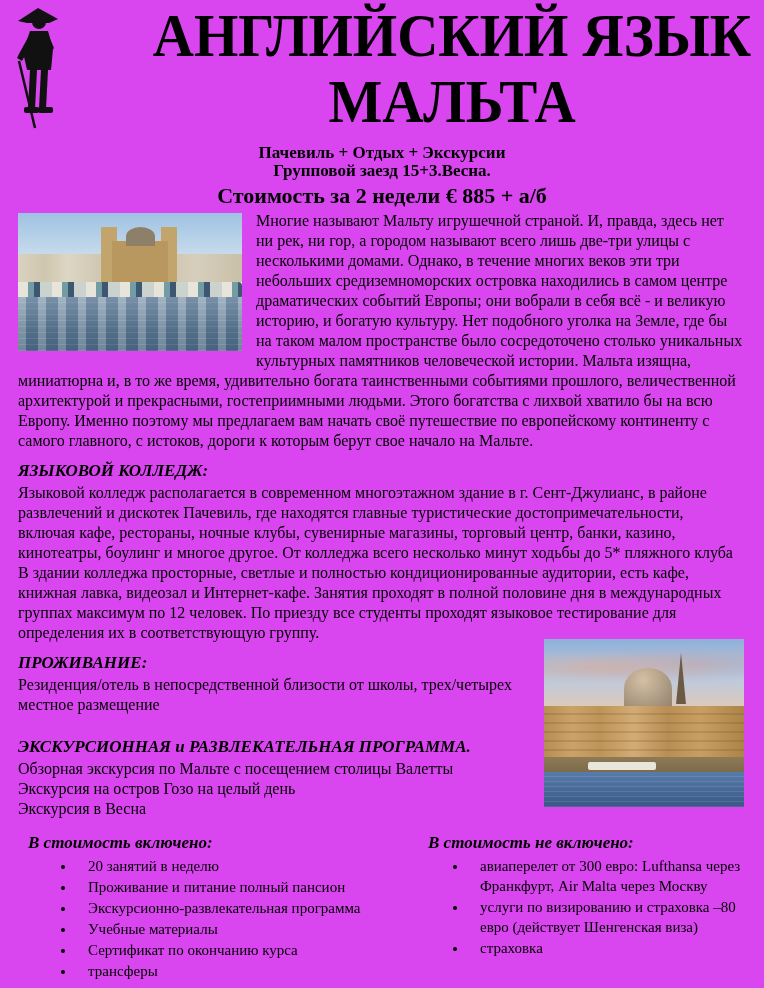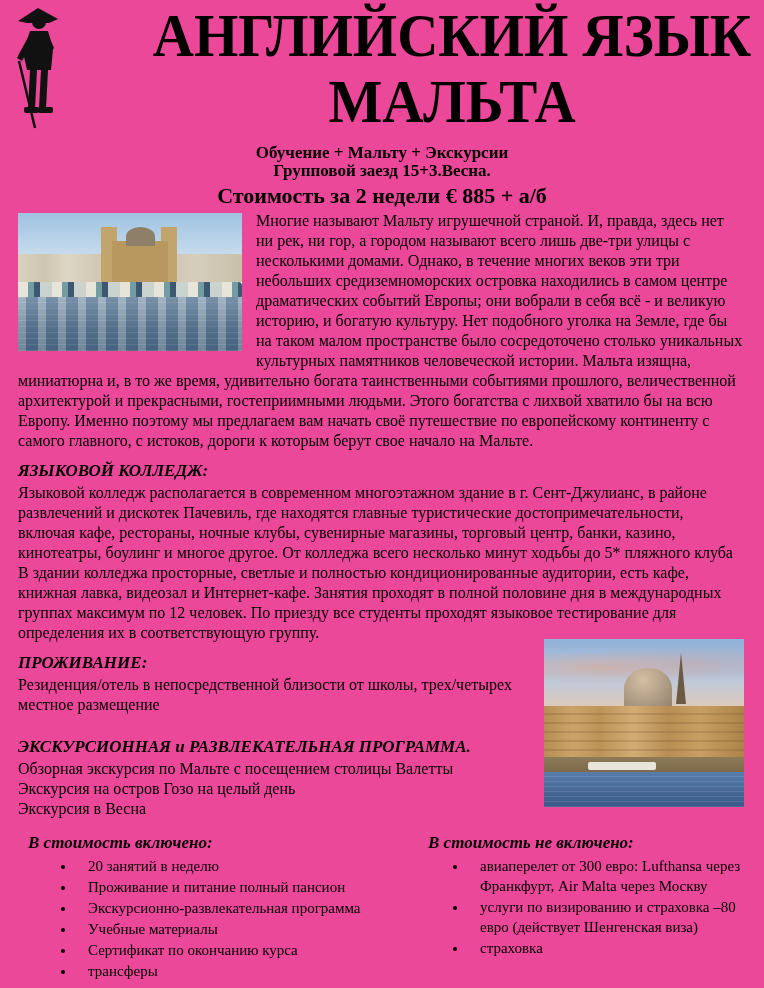--- a/index.html
+++ b/index.html
@@ -1,19 +1,19 @@
 <!DOCTYPE html>
 <html><head>
 <meta charset="utf-8">
 <style>
   html,body{margin:0;padding:0;background:#fff;}
   .page{
     position:relative;
     width:764px;height:988px;
-    background:#ec4899;color:#000;
+    background:#d946ef;color:#000;
     font-family:"Liberation Serif", serif;
     overflow:hidden;
   }
   
   .header{position:relative;height:144px;}
   .engraving{position:absolute;left:6px;top:4px;width:64px;height:130px;}
   .title-block{margin-left:140px;text-align:center;}
   .title-line{
     font-weight:bold;font-size:57px;line-height:66px;
     letter-spacing:0px;transform:scaleY(1.08);transform-origin:top center;
@@ -104,21 +104,21 @@
         </g>
         <line x1="13" y1="57" x2="29" y2="124" stroke="#111" stroke-width="2.5"></line>
       </svg>
     </div>
     <div class="title-block">
       <div class="title-line">АНГЛИЙСКИЙ ЯЗЫК</div>
       <div class="title-line">МАЛЬТА</div>
     </div>
   </div>
 
-  <div class="subtitle">Обучение + Мальту + Экскурсии</div>
+  <div class="subtitle">Пачевиль + Отдых + Экскурсии</div>
   <div class="subtitle">Групповой заезд 15+3.Весна.</div>
   <div class="price">Стоимость за 2 недели € 885 + а/б</div>
 
   <div class="content intro-wrap">
     <div class="photo-left">
       <div class="ph pl-sky"></div>
       <div class="ph pl-city"></div>
       <div class="ph pl-tower-l"></div>
       <div class="ph pl-tower-r"></div>
       <div class="ph pl-nave"></div>

